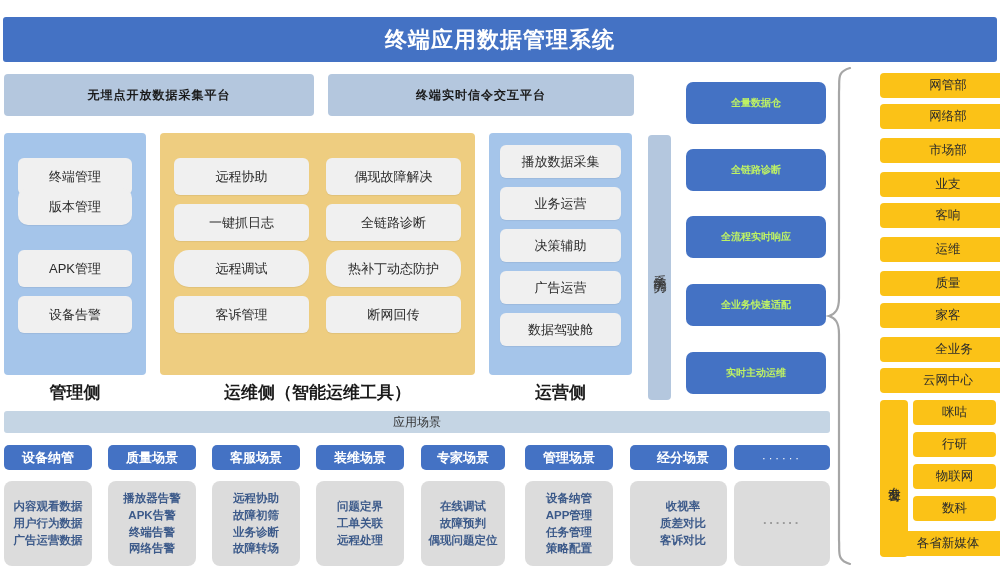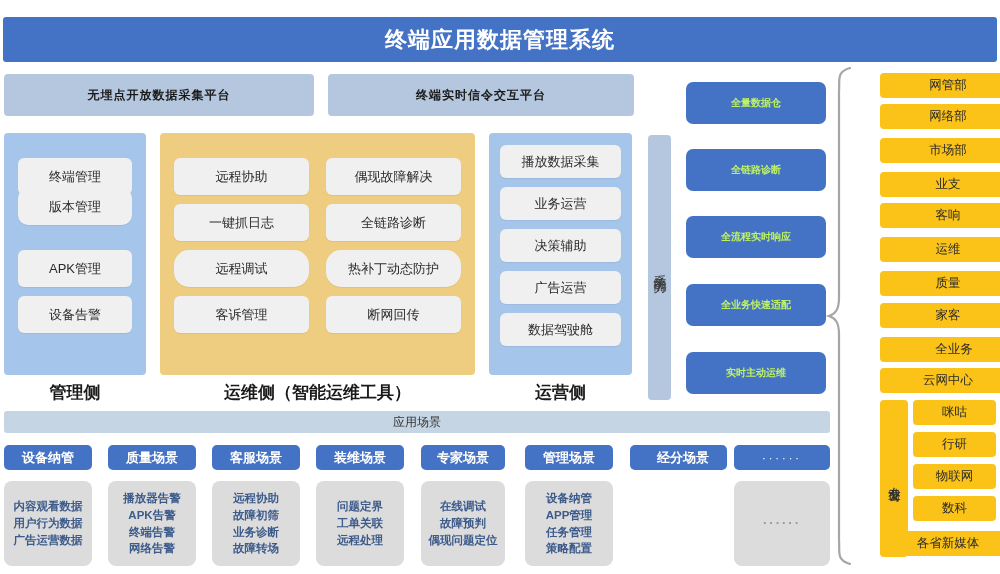--- a/index.html
+++ b/index.html
@@ -269,15 +269,18 @@
   <div class="scene-body sc3">问题定界
 工单关联
 远程处理</div>
   <div class="scene-body sc4">在线调试
 故障预判
 偶现问题定位</div>
   <div class="scene-body sc5">设备纳管
 APP管理
 任务管理
 策略配置</div>
+  <div class="scene-body sc6">收视率
+质差对比
+客诉对比</div>
   <div class="scene-body sc7">······</div>
 
 </div>
 
 </body></html>

